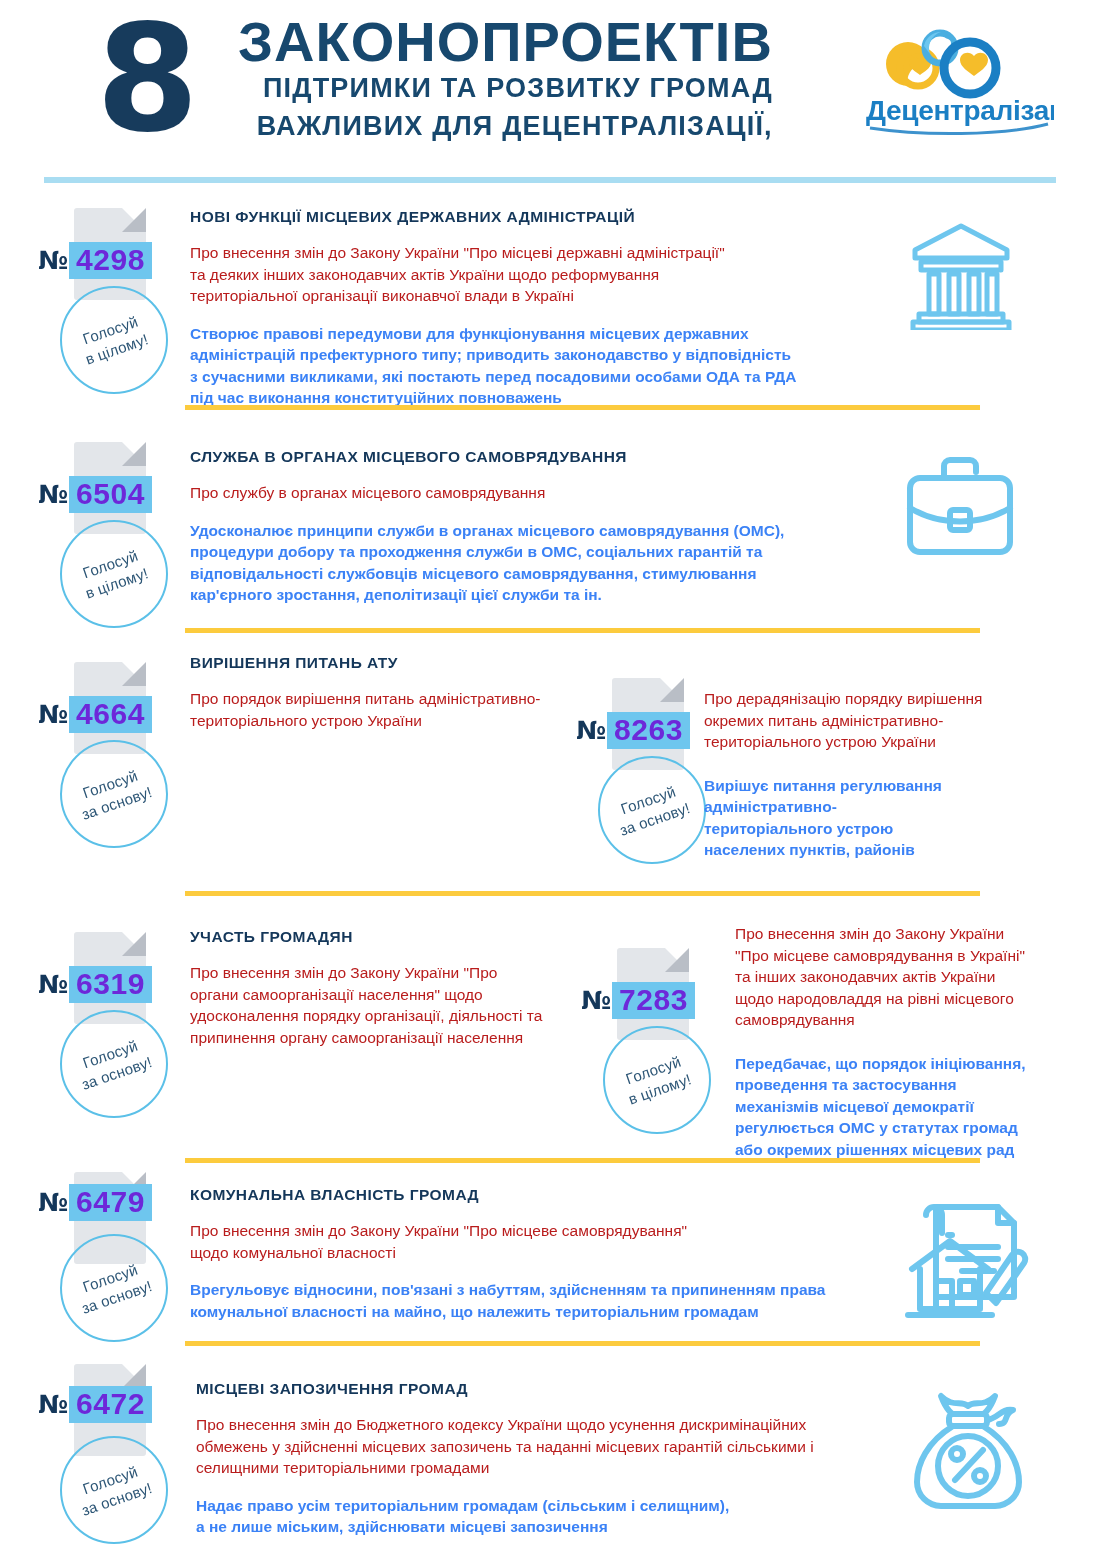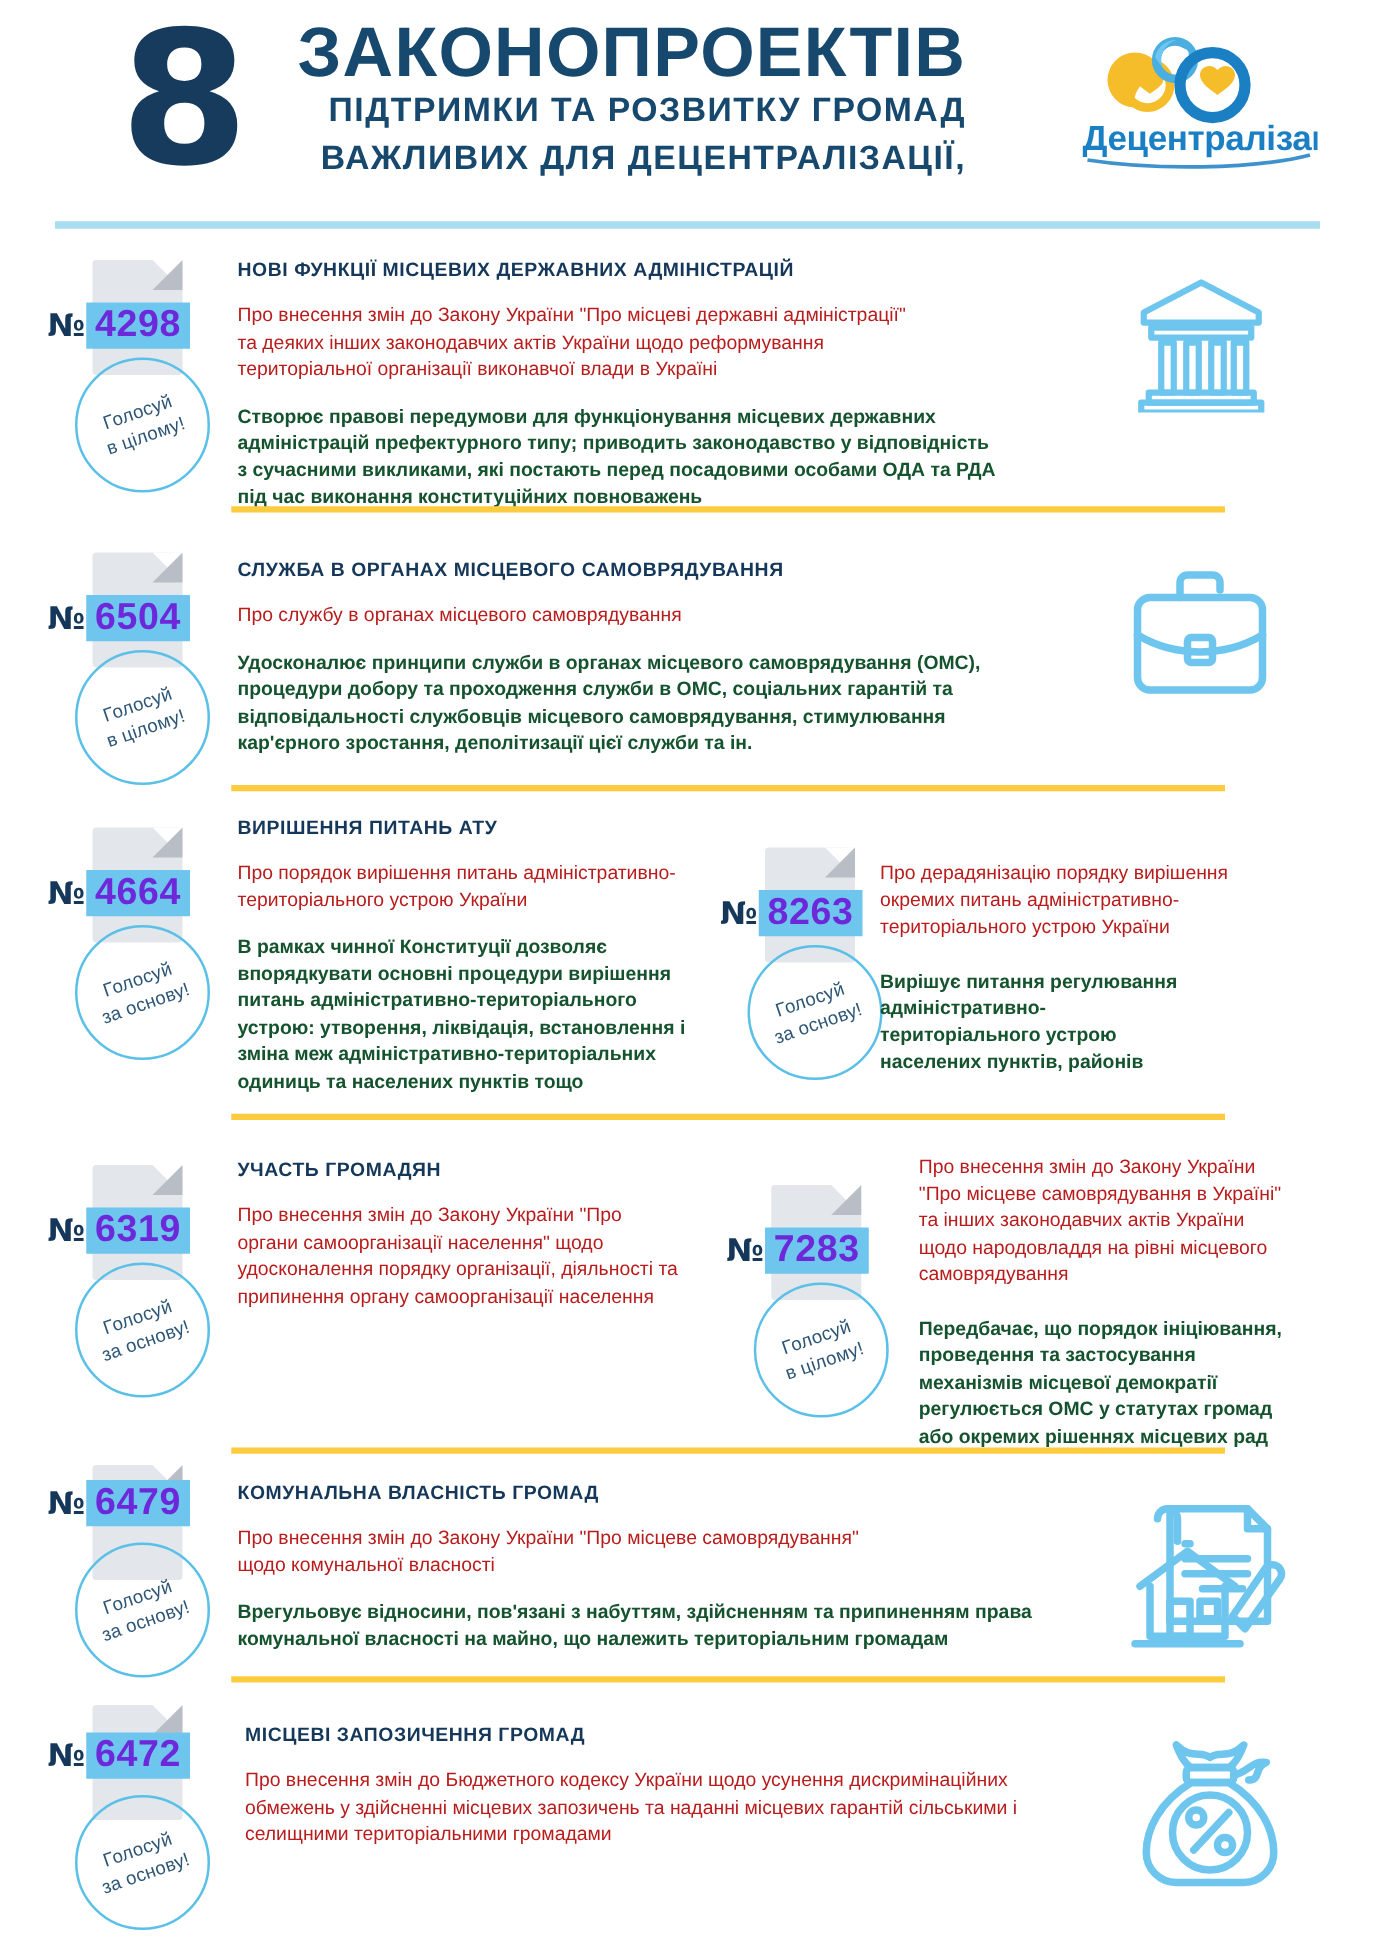--- a/index.html
+++ b/index.html
@@ -158,21 +158,21 @@
   .sec-desc{
     font-size:15.5px;
     color:#b91c1c;
     line-height:21.5px;
     margin:0 0 16px 0;
     white-space:pre-line;
   }
   .sec-effect{
     font-size:15.5px;
     font-weight:bold;
-    color:#14532d;
+    color:#3b82f6;
     line-height:21.5px;
     margin:0;
     white-space:pre-line;
   }
 
   
   .sec-icon{position:absolute;}
   .sec-icon svg{display:block;}
 </style>
 </head>
@@ -295,26 +295,20 @@
       </div>
       <div class="vote-circle">
         <div class="vote-text">Голосуй
 за основу!</div>
       </div>
     </div>
     <div class="content" style="left:190px;top:6px;width:380px;">
       <div class="sec-title">ВИРІШЕННЯ ПИТАНЬ АТУ</div>
       <div class="sec-desc">Про порядок вирішення питань адміністративно-
 територіального устрою України</div>
-      <div class="sec-effect">В рамках чинної Конституції дозволяє
-впорядкувати основні процедури вирішення
-питань адміністративно-територіального
-устрою: утворення, ліквідація, встановлення і
-зміна меж адміністративно-територіальних
-одиниць та населених пунктів тощо</div>
     </div>
 
     <div class="docbadge" style="left:560px;top:30px;">
       <div class="doc-shape">
           <span class="doc-corner"></span>
         </div>
       <div class="num-row">
         <span class="num-sign">№</span>
         <span class="num-val">8263</span>
       </div>
@@ -437,20 +431,22 @@
       <div class="vote-circle" style="top:72px;">
         <div class="vote-text">Голосуй
 за основу!</div>
       </div>
     </div>
     <div class="content" style="left:196px;top:18px;width:700px;">
       <div class="sec-title">МІСЦЕВІ ЗАПОЗИЧЕННЯ ГРОМАД</div>
       <div class="sec-desc">Про внесення змін до Бюджетного кодексу України щодо усунення дискримінаційних
 обмежень у здійсненні місцевих запозичень та наданні місцевих гарантій сільськими і
 селищними територіальними громадами</div>
+      <div class="sec-effect">Надає право усім територіальним громадам (сільським і селищним),
+а не лише міським, здійснювати місцеві запозичення</div>
     </div>
     <div class="sec-icon" style="left:905px;top:28px;">
       <svg width="126" height="126" viewBox="0 0 126 126" fill="none" stroke="#6ec6ee" stroke-width="6" stroke-linejoin="round" stroke-linecap="round">
         <path d="M36 6 C42 22 48 24 48 24 L78 24 C78 24 84 22 90 6 C78 18 70 10 63 16 C56 10 48 18 36 6 Z"></path>
         <rect x="44" y="24" width="38" height="12" rx="4"></rect>
         <path d="M82 30 C94 28 96 18 108 20 C98 24 104 34 94 34"></path>
         <path d="M48 36 C22 52 12 74 12 92 a24 24 0 0 0 24 24 L90 116 a24 24 0 0 0 24 -24 c0 -18 -10 -40 -36 -56 Z"></path>
         <circle cx="63" cy="76" r="30"></circle>
         <path d="M50 90 L78 60"></path>
         <circle cx="52" cy="64" r="6"></circle>

